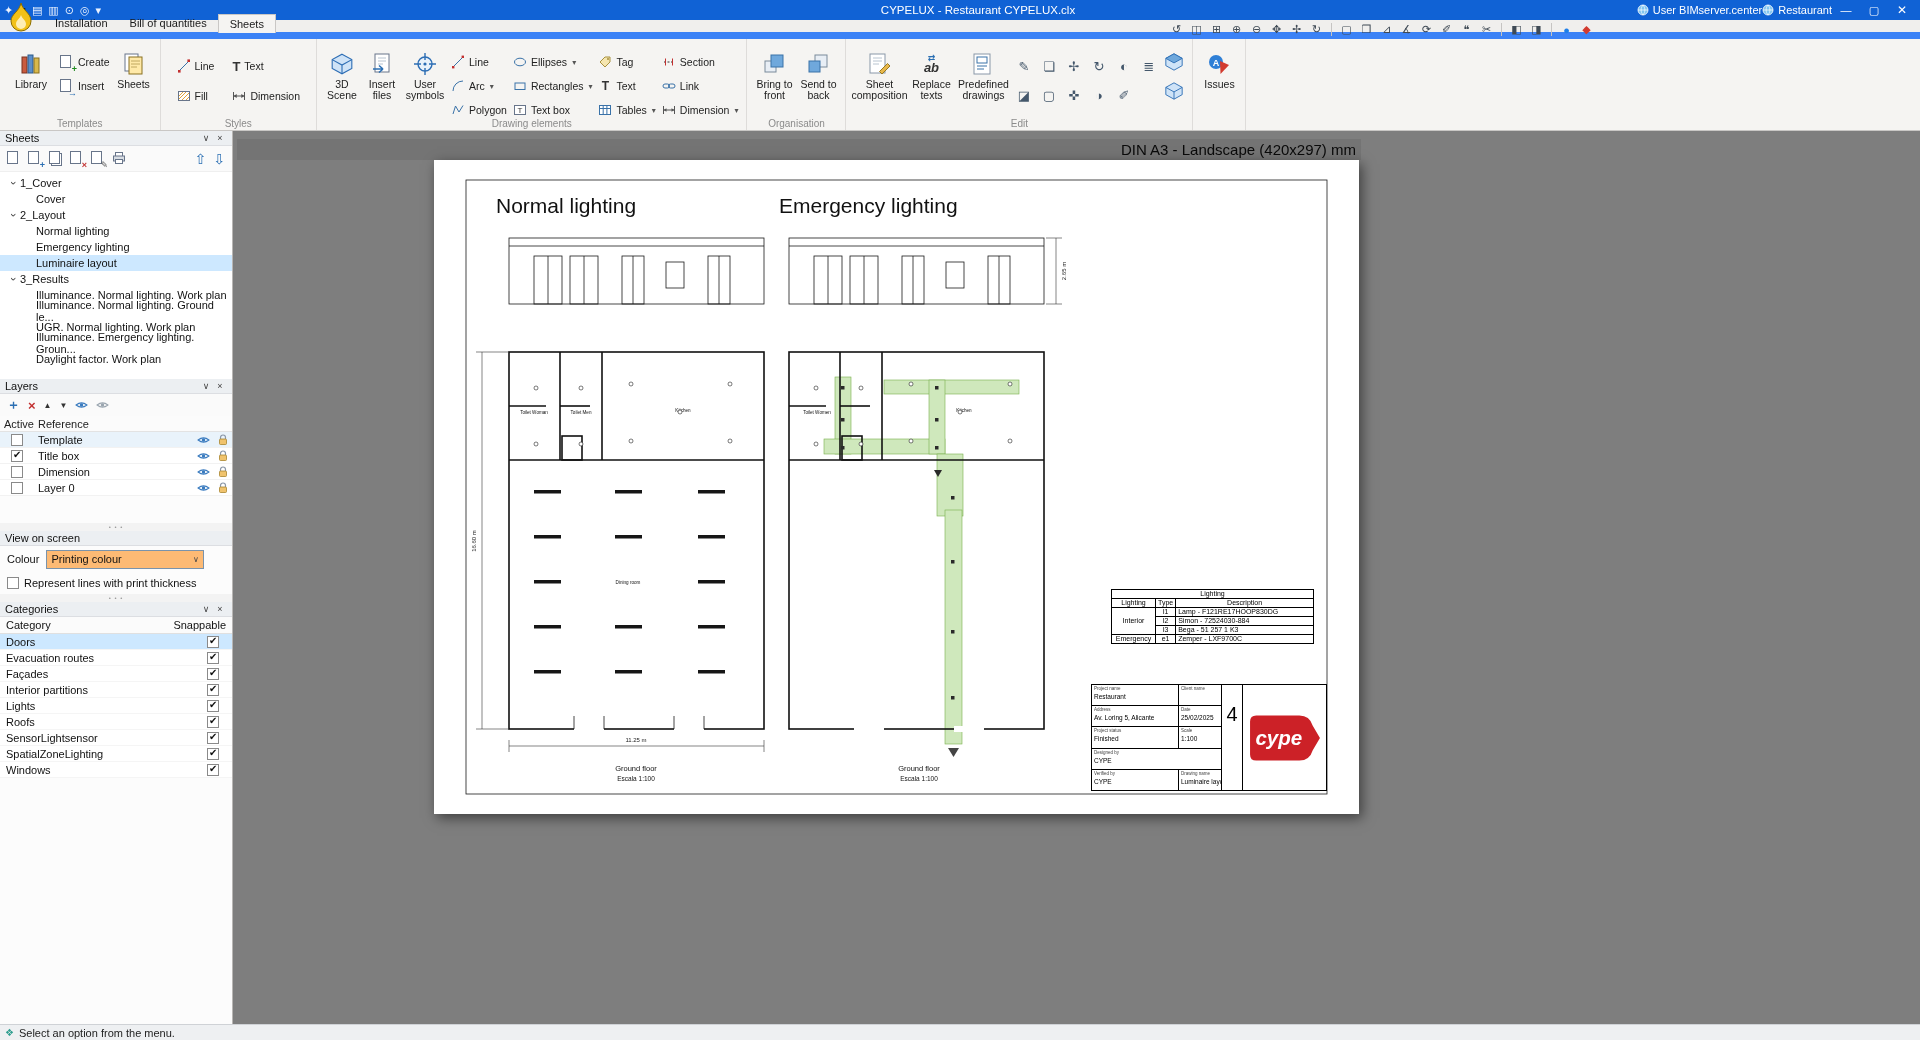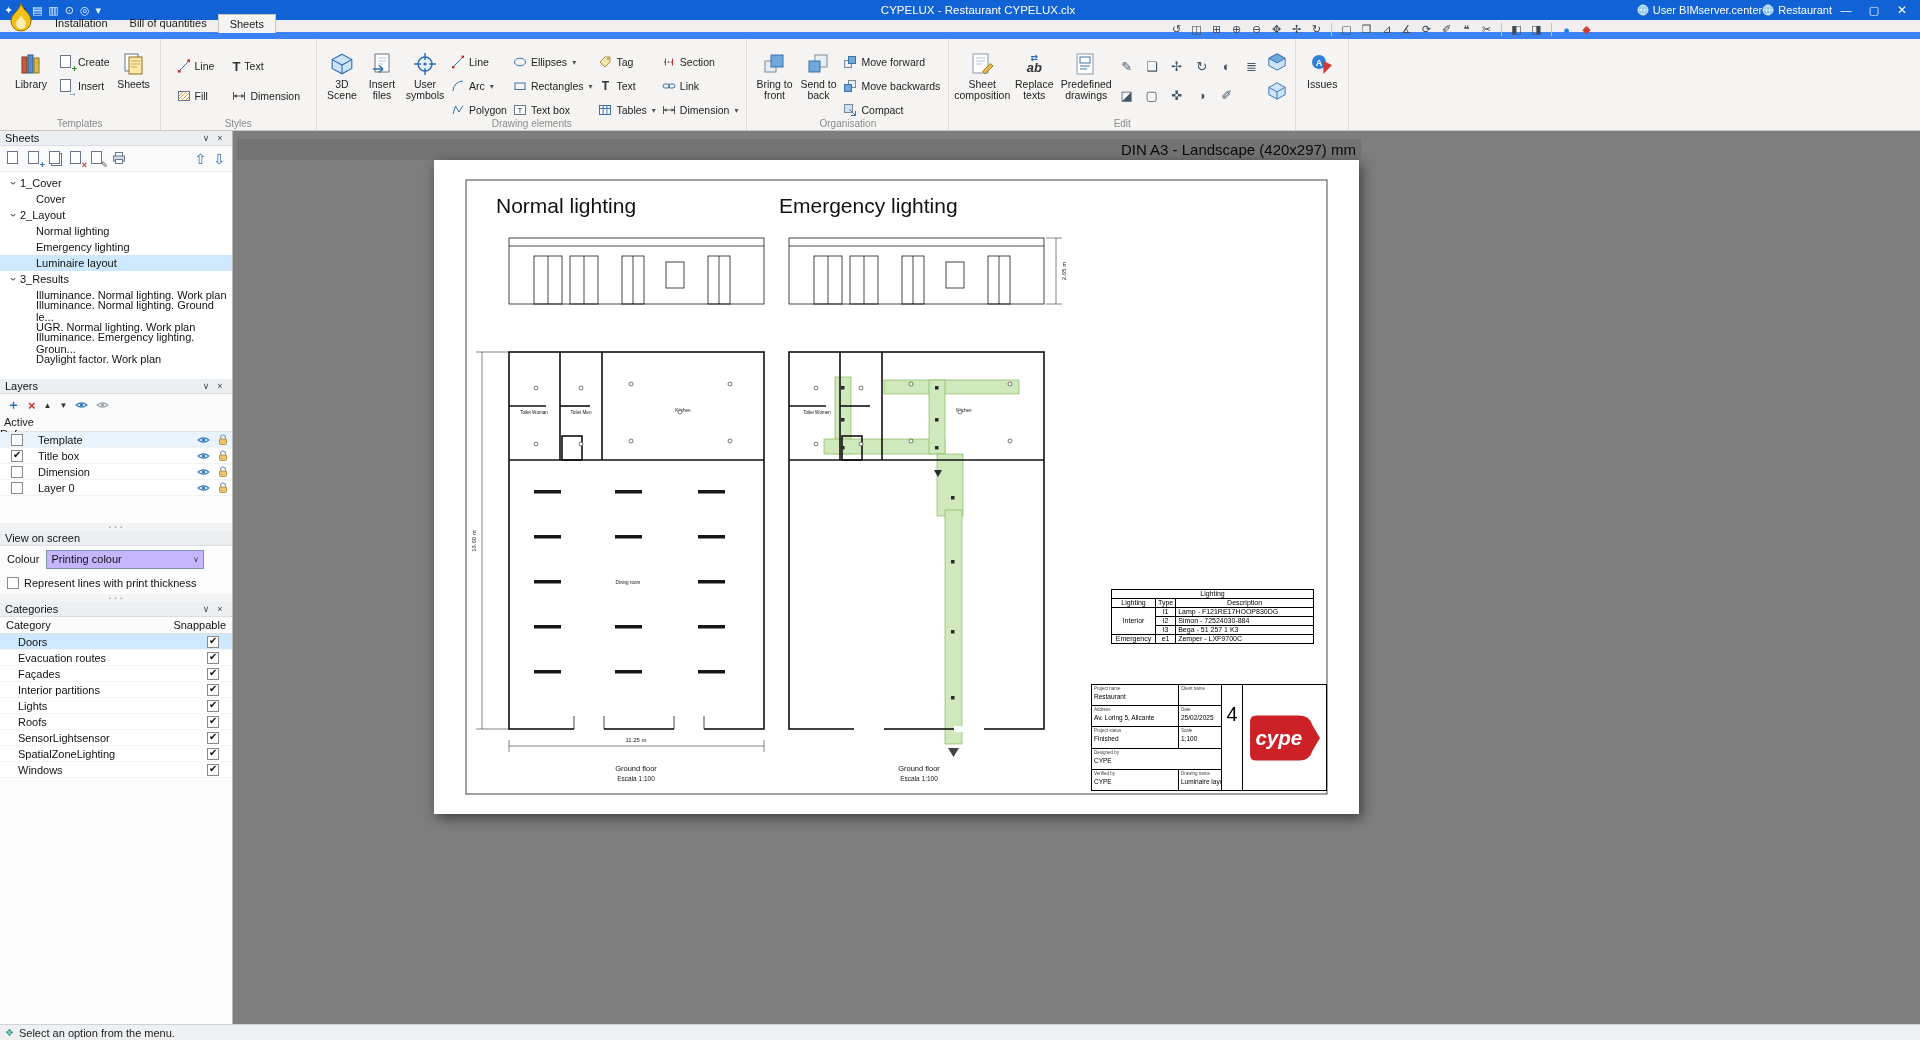--- a/index.html
+++ b/index.html
@@ -60,39 +60,39 @@
   .arrow-up, .arrow-down { color:#2b6fb3; font-size:14px; }
   .arrow-up { margin-left:auto; }
   .tree { background:#fff; padding-top:3px; height:207px; overflow:hidden; }
   .trow { height:16px; display:flex; align-items:center; padding-left:8px; font-size:11px; }
   .trow .chev { display:inline-block; width:12px; transform:rotate(90deg); font-size:11px; color:#444; text-align:center; }
   .trow.lvl1 { padding-left:36px; }
   .trow.sel { background:#cde8ff; }
   .ltoolbar { height:22px; display:flex; align-items:center; gap:8px; padding:0 7px; background:#fafafa; }
   .plus { color:#2b6fb3; font-size:13px; font-weight:bold; } .redx { color:#c23030; font-size:13px; font-weight:bold; }
   .tri { font-size:8px; color:#333; }
-  .lhead { height:16px; display:flex; align-items:flex-start; font-size:11px; color:#222; background:#fbfbfb; border-bottom:1px solid #e3e3e3;flex-direction:column; }
+  .lhead { height:16px; display:flex; align-items:center; font-size:11px; color:#222; background:#fbfbfb; border-bottom:1px solid #e3e3e3; }
   .lh1 { width:38px; padding-left:4px; } .lh2 { flex:1; }
   .lrow { height:16px; display:flex; align-items:center; background:#fff; border-bottom:1px solid #f2f2f2; }
   .lrow.sel { background:#e9f3fb; }
   .lrow .cb { margin-left:11px; }
   .lrow .lname { margin-left:15px; flex:1; font-size:11px; }
   .licon { width:19px; display:flex; justify-content:center; }
   .cb { width:12px; height:12px; border:1px solid #8a8a8a; background:#fff; position:relative; display:inline-block; flex:none; }
   .cb.checked::after { content:"✔"; position:absolute; top:-2px; left:1px; font-size:10px; color:#111; }
   .split { height:8px; display:flex; align-items:center; justify-content:center; background:#f3f3f3; }
   .split::after { content:"• • •"; font-size:6px; color:#9a9a9a; letter-spacing:1px; }
   .vrow { height:26px; display:flex; align-items:center; gap:7px; padding:0 7px; background:#fcfcfc; }
-  .combo { width:158px; height:19px; border:1px solid #7a93ab; background:#c4b5fd; display:flex; align-items:center; padding-left:4px; font-size:11px; }
+  .combo { width:158px; height:19px; border:1px solid #7a93ab; background:#fdba74; display:flex; align-items:center; padding-left:4px; font-size:11px; }
   .combo .cbtn { margin-left:auto; width:15px; text-align:center; color:#444; font-size:8px; }
   .vcheck { height:22px; display:flex; align-items:center; gap:5px; padding:0 7px; background:#fcfcfc; font-size:11px; }
   .chh { height:17px; display:flex; align-items:center; background:#fbfbfb; border-bottom:1px solid #e0e0e0; font-size:11px; }
   .chh .c1 { flex:1; padding-left:6px; } .chh .c2 { width:62px; padding-right:6px; text-align:right; }
   .crow { height:16px; display:flex; align-items:center; background:#fff; border-bottom:1px solid #f5f5f5; }
-  .crow .cname { flex:1; padding-left:6px; font-size:11px;margin-left:12px; }
+  .crow .cname { flex:1; padding-left:6px; font-size:11px; }
   .crow .cb { margin-right:13px; }
   .crow.sel { background:#cde8ff; }
   .sfill { flex:1; background:#fcfcfc; }
 
   
   .workarea { flex:1; display:flex; flex-direction:column; overflow:hidden; }
   .wa-head { height:15px; background:#eceff2; border-bottom:1px solid #dcdee2; display:flex; align-items:center; padding-left:8px; font-size:11px; }
   .canvas { position:relative; flex:1; background:#7e7e7e; overflow:hidden; }
   .din-strip { position:absolute; left:4px; top:8px; width:1124px; height:21px; background:#747474; display:flex; align-items:center; justify-content:flex-end; padding-right:5px; font-size:15px; color:#0a0a0a; }
   .paper { position:absolute; left:201px; top:29px; width:925px; height:654px; background:#fff; box-shadow:3px 4px 12px rgba(0,0,0,0.5); }
@@ -413,43 +413,20 @@
         <span class="rlab">Bring to front</span>
       </div>
       <div class="rbtn-lg" style="width:44px">
         <span class="ric">
             <svg width="22" height="22" viewBox="0 0 22 22">
               <rect x="8" y="2" width="12" height="12" fill="#e8eef5" stroke="#7a8a9a"></rect>
               <rect x="2" y="8" width="11" height="11" fill="#6fa8dc" stroke="#3a72a8"></rect>
             </svg>
           </span>
         <span class="rlab">Send to back</span>
-      </div>
-      <div class="rcol">
-        <div class="rbtn-sm">
-          <svg width="14" height="14" viewBox="0 0 14 14">
-              <rect x="1.5" y="5.5" width="7" height="7" fill="#e8eef5" stroke="#7a8a9a"></rect>
-              <rect x="5.5" y="1.5" width="7" height="7" fill="#6fa8dc" stroke="#3a72a8"></rect>
-            </svg>
-          <span>Move forward</span>
-        </div>
-        <div class="rbtn-sm">
-          <svg width="14" height="14" viewBox="0 0 14 14">
-              <rect x="5.5" y="1.5" width="7" height="7" fill="#e8eef5" stroke="#7a8a9a"></rect>
-              <rect x="1.5" y="5.5" width="7" height="7" fill="#6fa8dc" stroke="#3a72a8"></rect>
-            </svg>
-          <span>Move backwards</span>
-        </div>
-        <div class="rbtn-sm">
-          <svg width="14" height="14" viewBox="0 0 14 14">
-              <rect x="1.5" y="1.5" width="8" height="8" fill="#cfe0f0" stroke="#7a8a9a"></rect>
-              <path d="M6.5 6.5 L12.5 12.5 M12.5 8 V12.5 H8" stroke="#3a72a8" fill="none"></path>
-            </svg>
-          <span>Compact</span>
-        </div>
       </div>
       <div class="rg-label">Organisation</div>
     </div>
 
     <div class="rgroup">
       <div class="rbtn-lg" style="width:56px">
         <span class="ric">
             <svg width="24" height="24" viewBox="0 0 24 24">
               <rect x="3" y="2" width="15" height="19" fill="#fff" stroke="#8a97a8"></rect>
               <path d="M6 6 H15 M6 9 H15 M6 12 H12" stroke="#b8c4d0" fill="none"></path>

